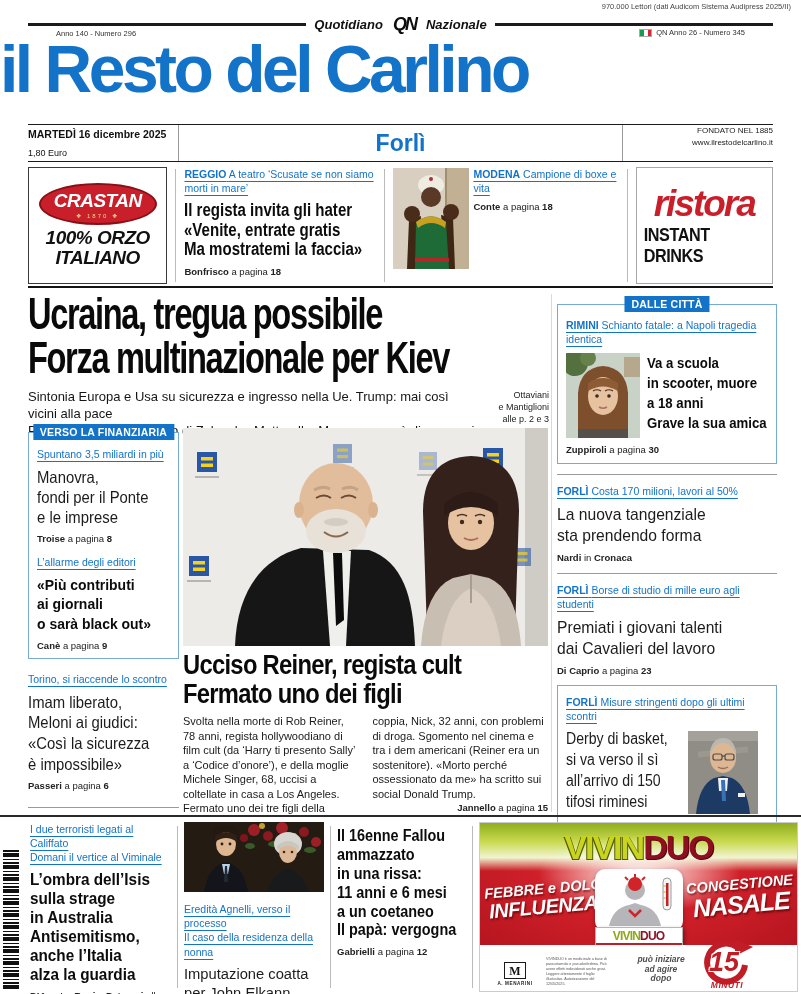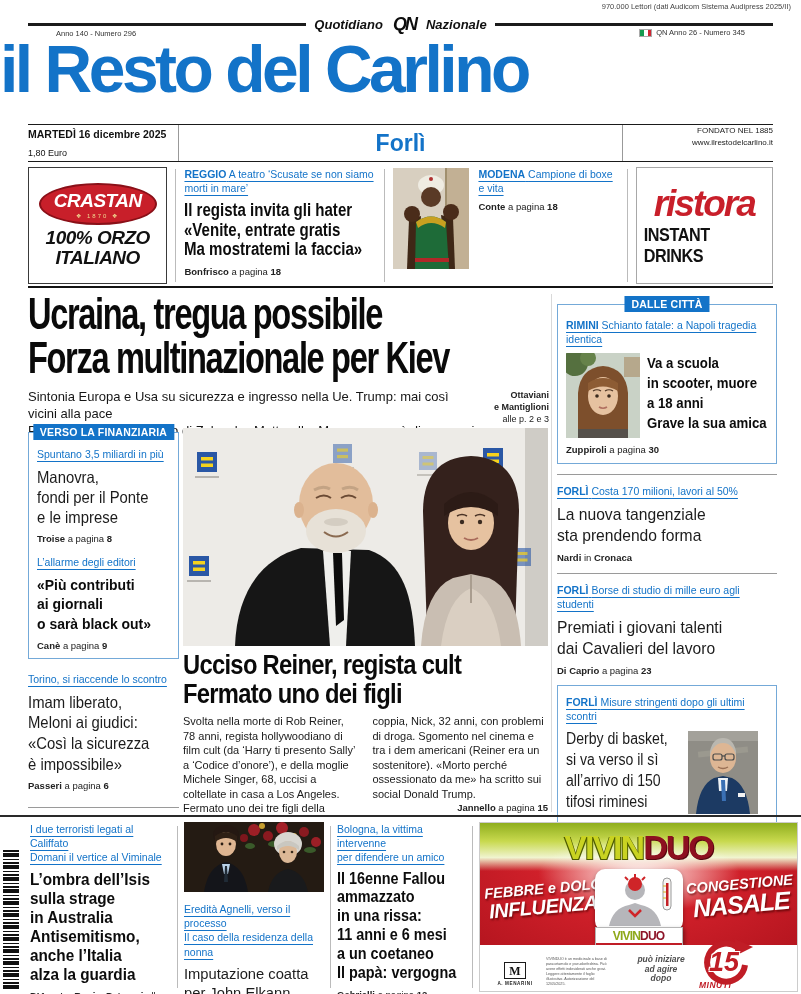--- a/index.html
+++ b/index.html
@@ -35,21 +35,21 @@
   
   .teasers{position:absolute;top:167px;left:28px;right:28px;height:117px;display:flex;align-items:stretch}
   .t-div{width:1px;background:#bbb;margin:2px 8px}
   .ad-crastan{width:140px;border:1.5px solid #3a3a3a;display:flex;flex-direction:column;align-items:center;justify-content:center;gap:3px}
   .crastan-oval{width:118px;height:42px;background:#c81f2a;border:2px solid #8a1018;border-radius:50%;
       color:#fff;display:flex;flex-direction:column;align-items:center;justify-content:center}
   .crastan-name{font-size:19px;font-weight:bold;font-style:italic;letter-spacing:-0.5px}
   .crastan-year{font-size:6px;color:#f0d890;letter-spacing:2px}
   .crastan-tag{font-size:19px;font-weight:bold;font-style:italic;line-height:1.05;text-align:center;letter-spacing:-0.5px}
   .teaser1{width:192px;padding-top:1px}
-  .teaser2{width:226px;display:flex;gap:9px;padding-top:1px}
+  .teaser2{width:226px;display:flex;gap:4px;padding-top:1px}
   .t2-photo{width:76px;height:101px;flex:none}
   .kicker{color:#1373c8;font-size:10.5px;line-height:1.3;
       text-decoration:underline;text-underline-offset:2.5px;text-decoration-thickness:1px}
   .kicker .tag{font-weight:bold}
   .t-head{margin-top:6px;color:#0c0c0c;font-weight:bold;font-size:17.5px;line-height:1.12}
   .nw{white-space:nowrap;transform:scaleX(0.86);transform-origin:0 50%}
   .byline{font-size:9.5px;color:#222;margin-top:6px}
   .byline .ba,.byline .bp{font-weight:bold}
   .ad-ristora{width:138px;border:1px solid #a8a8a8;display:flex;flex-direction:column;align-items:center;justify-content:center}
   .ristora-name{font-size:37px;font-weight:bold;font-style:italic;color:#c81f2a;letter-spacing:-2px;line-height:1}
@@ -59,21 +59,21 @@
   .rule-bottom{position:absolute;top:815px;left:0;right:0;height:1.5px;background:#2a2a2a}
   .vdiv-main{position:absolute;left:551px;top:294px;width:1px;height:518px;background:#d9d9d9}
 
   
   .lead{position:absolute;top:292px;left:28px;width:521px}
   .lead-h .ln{font-size:44px;font-weight:bold;letter-spacing:-1.8px;line-height:1.0;color:#0a0a0a;
       white-space:nowrap;transform:scaleX(0.74);transform-origin:0 50%}
   .lead-sub{display:flex;margin-top:9px}
   .lead-sub .txt{width:447px;font-size:13px;line-height:1.3;color:#161616}
   .lead-by{flex:1;text-align:right;font-size:9px;line-height:1.35;color:#222}
-  .lead-by .b{font-weight:bold}
+  .lead-by .b{font-weight:normal}
 
   
   .badge{position:absolute;top:-9px;left:50%;transform:translateX(-50%);background:#1373c8;color:#fff;
       font-weight:bold;font-size:10.5px;padding:2px 7px;white-space:nowrap;letter-spacing:0.2px}
   .bluebox{border:1.5px solid #74a9d8;position:relative;background:#fff}
   .hr-gray{height:1px;background:#9a9a9a}
   .h-light{font-weight:normal;color:#1c1c1c}
   .h-bold{font-weight:bold;color:#0c0c0c}
 
   .leftcol{position:absolute;left:28px;top:424px;width:151px}
@@ -157,21 +157,21 @@
   .men-m{width:22px;height:17px;border:1.5px solid #1a1a1a;margin:0 auto;display:flex;align-items:center;justify-content:center;
       font-family:"Liberation Serif",serif;font-weight:bold;font-size:12px;line-height:1}
   .men-name{font-size:4.6px;letter-spacing:0.6px;margin-top:2px;font-weight:bold;color:#222}
   .fineprint{position:absolute;left:66px;bottom:4px;width:66px;font-size:3.7px;line-height:1.35;color:#555;text-align:left}
   .claim{position:absolute;right:110px;bottom:7px;width:52px;font-size:8.5px;font-weight:bold;font-style:italic;
       color:#4d4d4d;text-align:center;line-height:1.12}
   .badge15{position:absolute;right:42px;bottom:0px;width:62px;height:46px}
   .badge15 svg{position:absolute;left:0;top:-6px}
   .b15-num{position:absolute;left:16px;top:2px;font-size:27px;font-weight:bold;font-style:italic;color:#c01d26;
       text-shadow:-1px -1px 0 #fff,1px -1px 0 #fff,-1px 1px 0 #fff,1px 1px 0 #fff}
-  .b15-lbl{position:absolute;left:6px;bottom:1px;width:56px;font-size:8.5px;font-weight:bold;font-style:italic;color:#c01d26;letter-spacing:0.5px}
+  .b15-lbl{position:absolute;left:6px;bottom:1px;width:56px;text-align:center;font-size:8.5px;font-weight:bold;font-style:italic;color:#c01d26;letter-spacing:0.5px}
 </style>
 </head>
 <body>
 
 <div class="page">
 
   <div class="audience">970.000 Lettori  (dati Audicom Sistema Audipress 2025/II)</div>
   <div class="brandline">
     <span class="bar"></span>
     <span class="brand-txt">Quotidiano</span>
@@ -597,24 +597,20 @@
         <div>Il caso della residenza della nonna</div>
       </div>
       <div class="h-light b-h">
         <div class="ln">Imputazione coatta</div>
         <div class="ln">per John Elkann</div>
       </div>
       
     </div>
 
     <div class="bs bs3">
-      <div class="b-kick">
-        <div>Bologna, la vittima intervenne</div>
-        <div>per difendere un amico</div>
-      </div>
       <div class="h-bold b-h">
         <div class="ln">Il 16enne Fallou</div>
         <div class="ln">ammazzato</div>
         <div class="ln">in una rissa:</div>
         <div class="ln">11 anni e 6 mesi</div>
         <div class="ln">a un coetaneo</div>
         <div class="ln">Il papà: vergogna</div>
       </div>
       <div class="byline">
         <span class="ba">Gabrielli</span>

